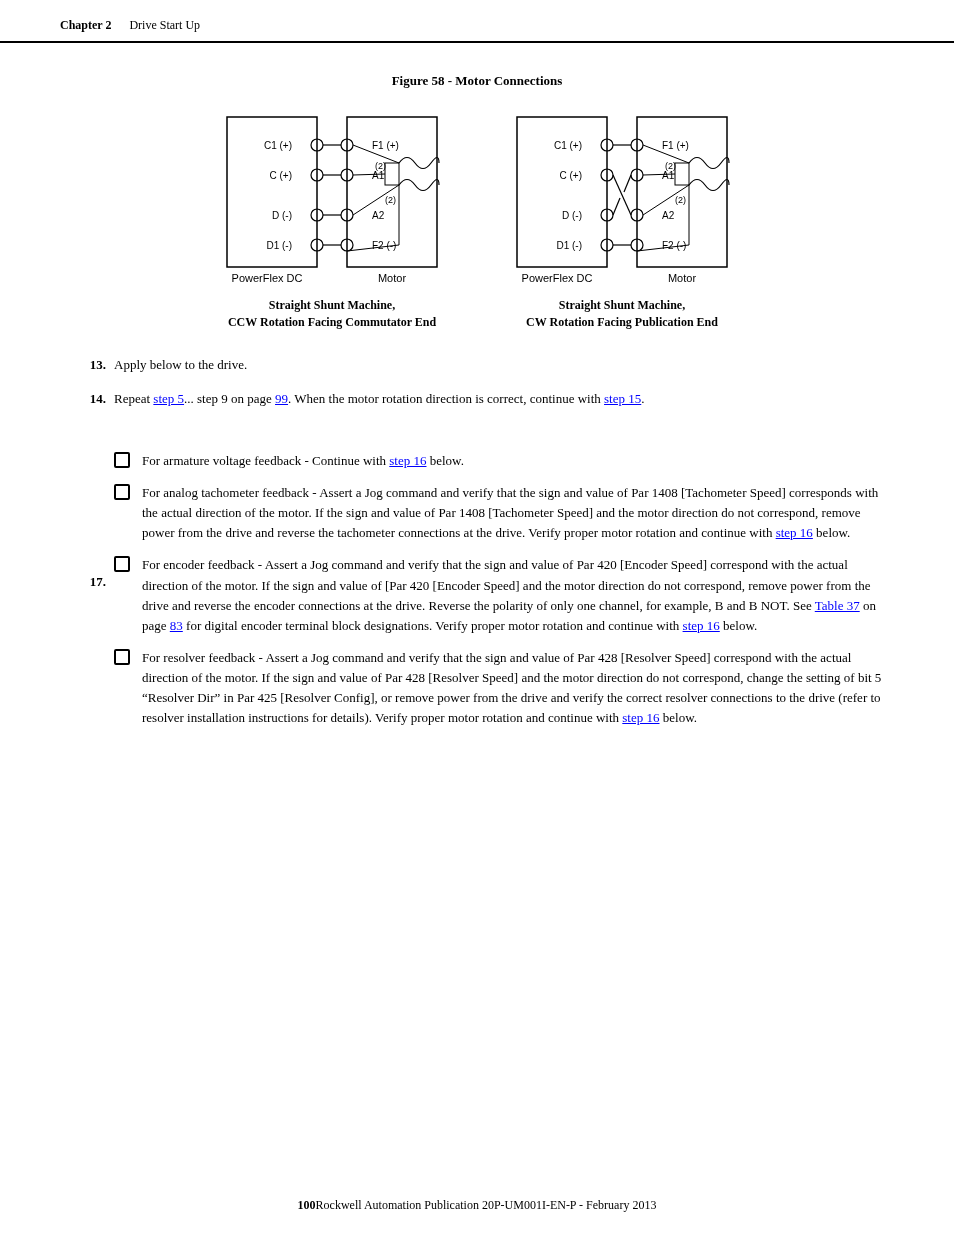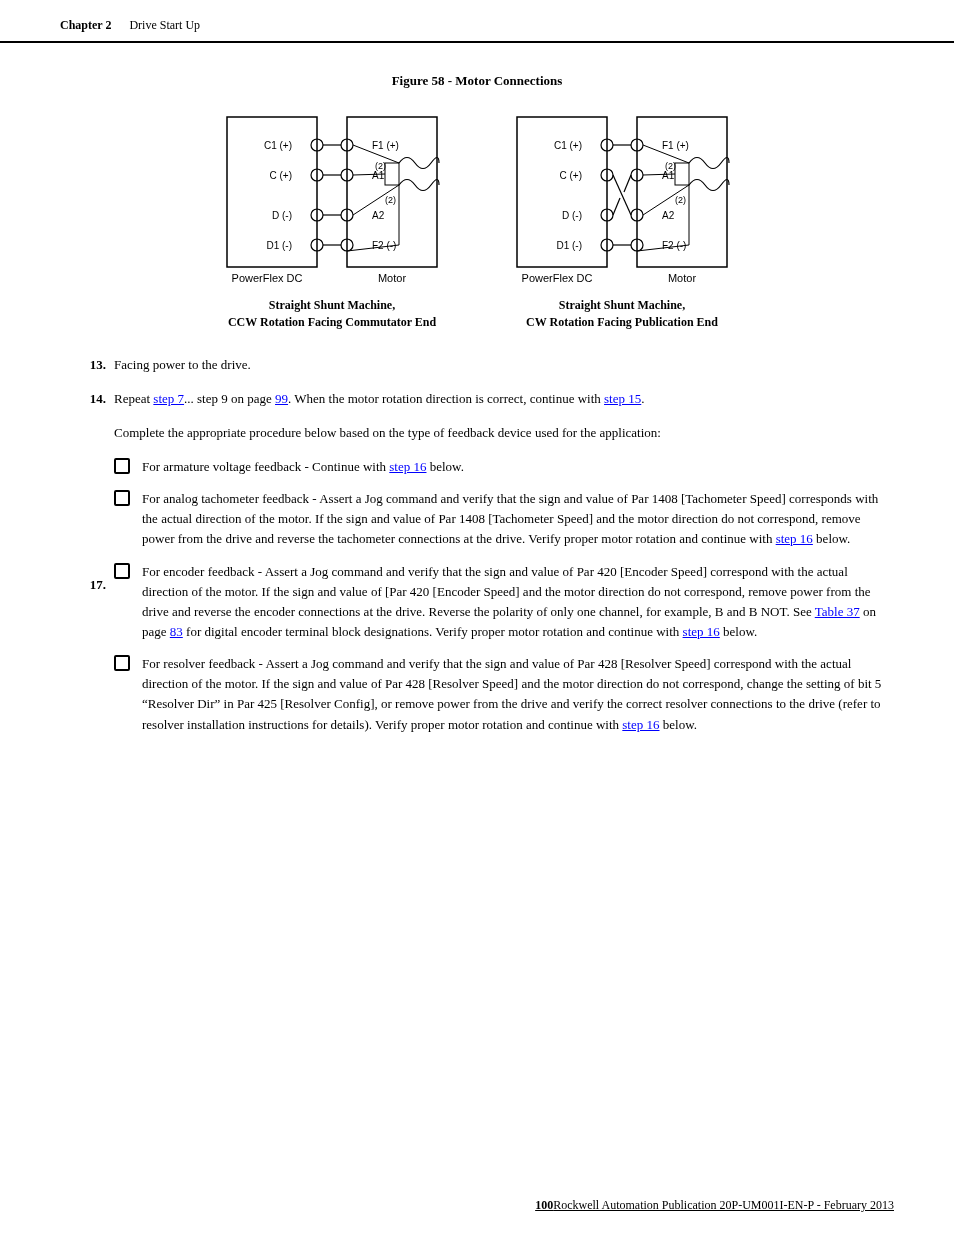--- a/index.html
+++ b/index.html
@@ -82,21 +82,21 @@
     .step-content {
       flex: 1;
       font-size: 13px;
       line-height: 1.55;
     }
     .step-content a {
       color: #00f;
       text-decoration: underline;
     }
     .bullet-list {
-      margin-top: 14px;
+      margin-top: 28px;
       margin-left: 0;
     }
     .bullet-item {
       display: flex;
       align-items: flex-start;
       margin-bottom: 12px;
     }
     .bullet-checkbox {
       width: 16px;
       height: 16px;
@@ -115,24 +115,23 @@
     .bullet-text a {
       color: #00f;
       text-decoration: underline;
     }
     .footer {
       position: absolute;
       bottom: 22px;
       left: 0;
       width: 100%;
       display: flex;
-      justify-content: flex-end;
+      justify-content: center;
       padding: 0 60px;
       font-size: 12px;
-      text-decoration: underline;
     }
     .footer-page {
       font-weight: bold;
     }
     .footer-pub {
       font-size: 12px;
     }
   </style>
 </head>
 <body>
@@ -278,34 +277,33 @@
           <span>Straight Shunt Machine,</span><br>
           <span>CW Rotation Facing Publication End</span>
         </div>
       </div>
     </div>
 
     <div class="steps-section">
 
       <div class="step">
         <span class="step-number">13.</span>
-        <span class="step-content">Facing power to the drive.</span>
+        <span class="step-content">Apply below to the drive.</span>
       </div>
 
       <div class="step">
         <span class="step-number">14.</span>
         <span class="step-content">
-          Repeat <a href="#step6">step 7</a>... step 9 on page <a href="#page99">99</a>. When the motor rotation direction is correct, continue with <a href="#step15">step 15</a>.
+          Repeat <a href="#step6">step 5</a>... step 9 on page <a href="#page99">99</a>. When the motor rotation direction is correct, continue with <a href="#step15">step 15</a>.
         </span>
       </div>
 
       <div class="step">
         <span class="step-number">17.</span>
         <div class="step-content">
-          <span>Complete the appropriate procedure below based on the type of feedback device used for the application:</span>
 
           
           <div class="bullet-list">
 
             <div class="bullet-item">
               <span class="bullet-checkbox"></span>
               <span class="bullet-text">
                 For armature voltage feedback - Continue with <a href="#step16">step 16</a> below.
               </span>
             </div>

